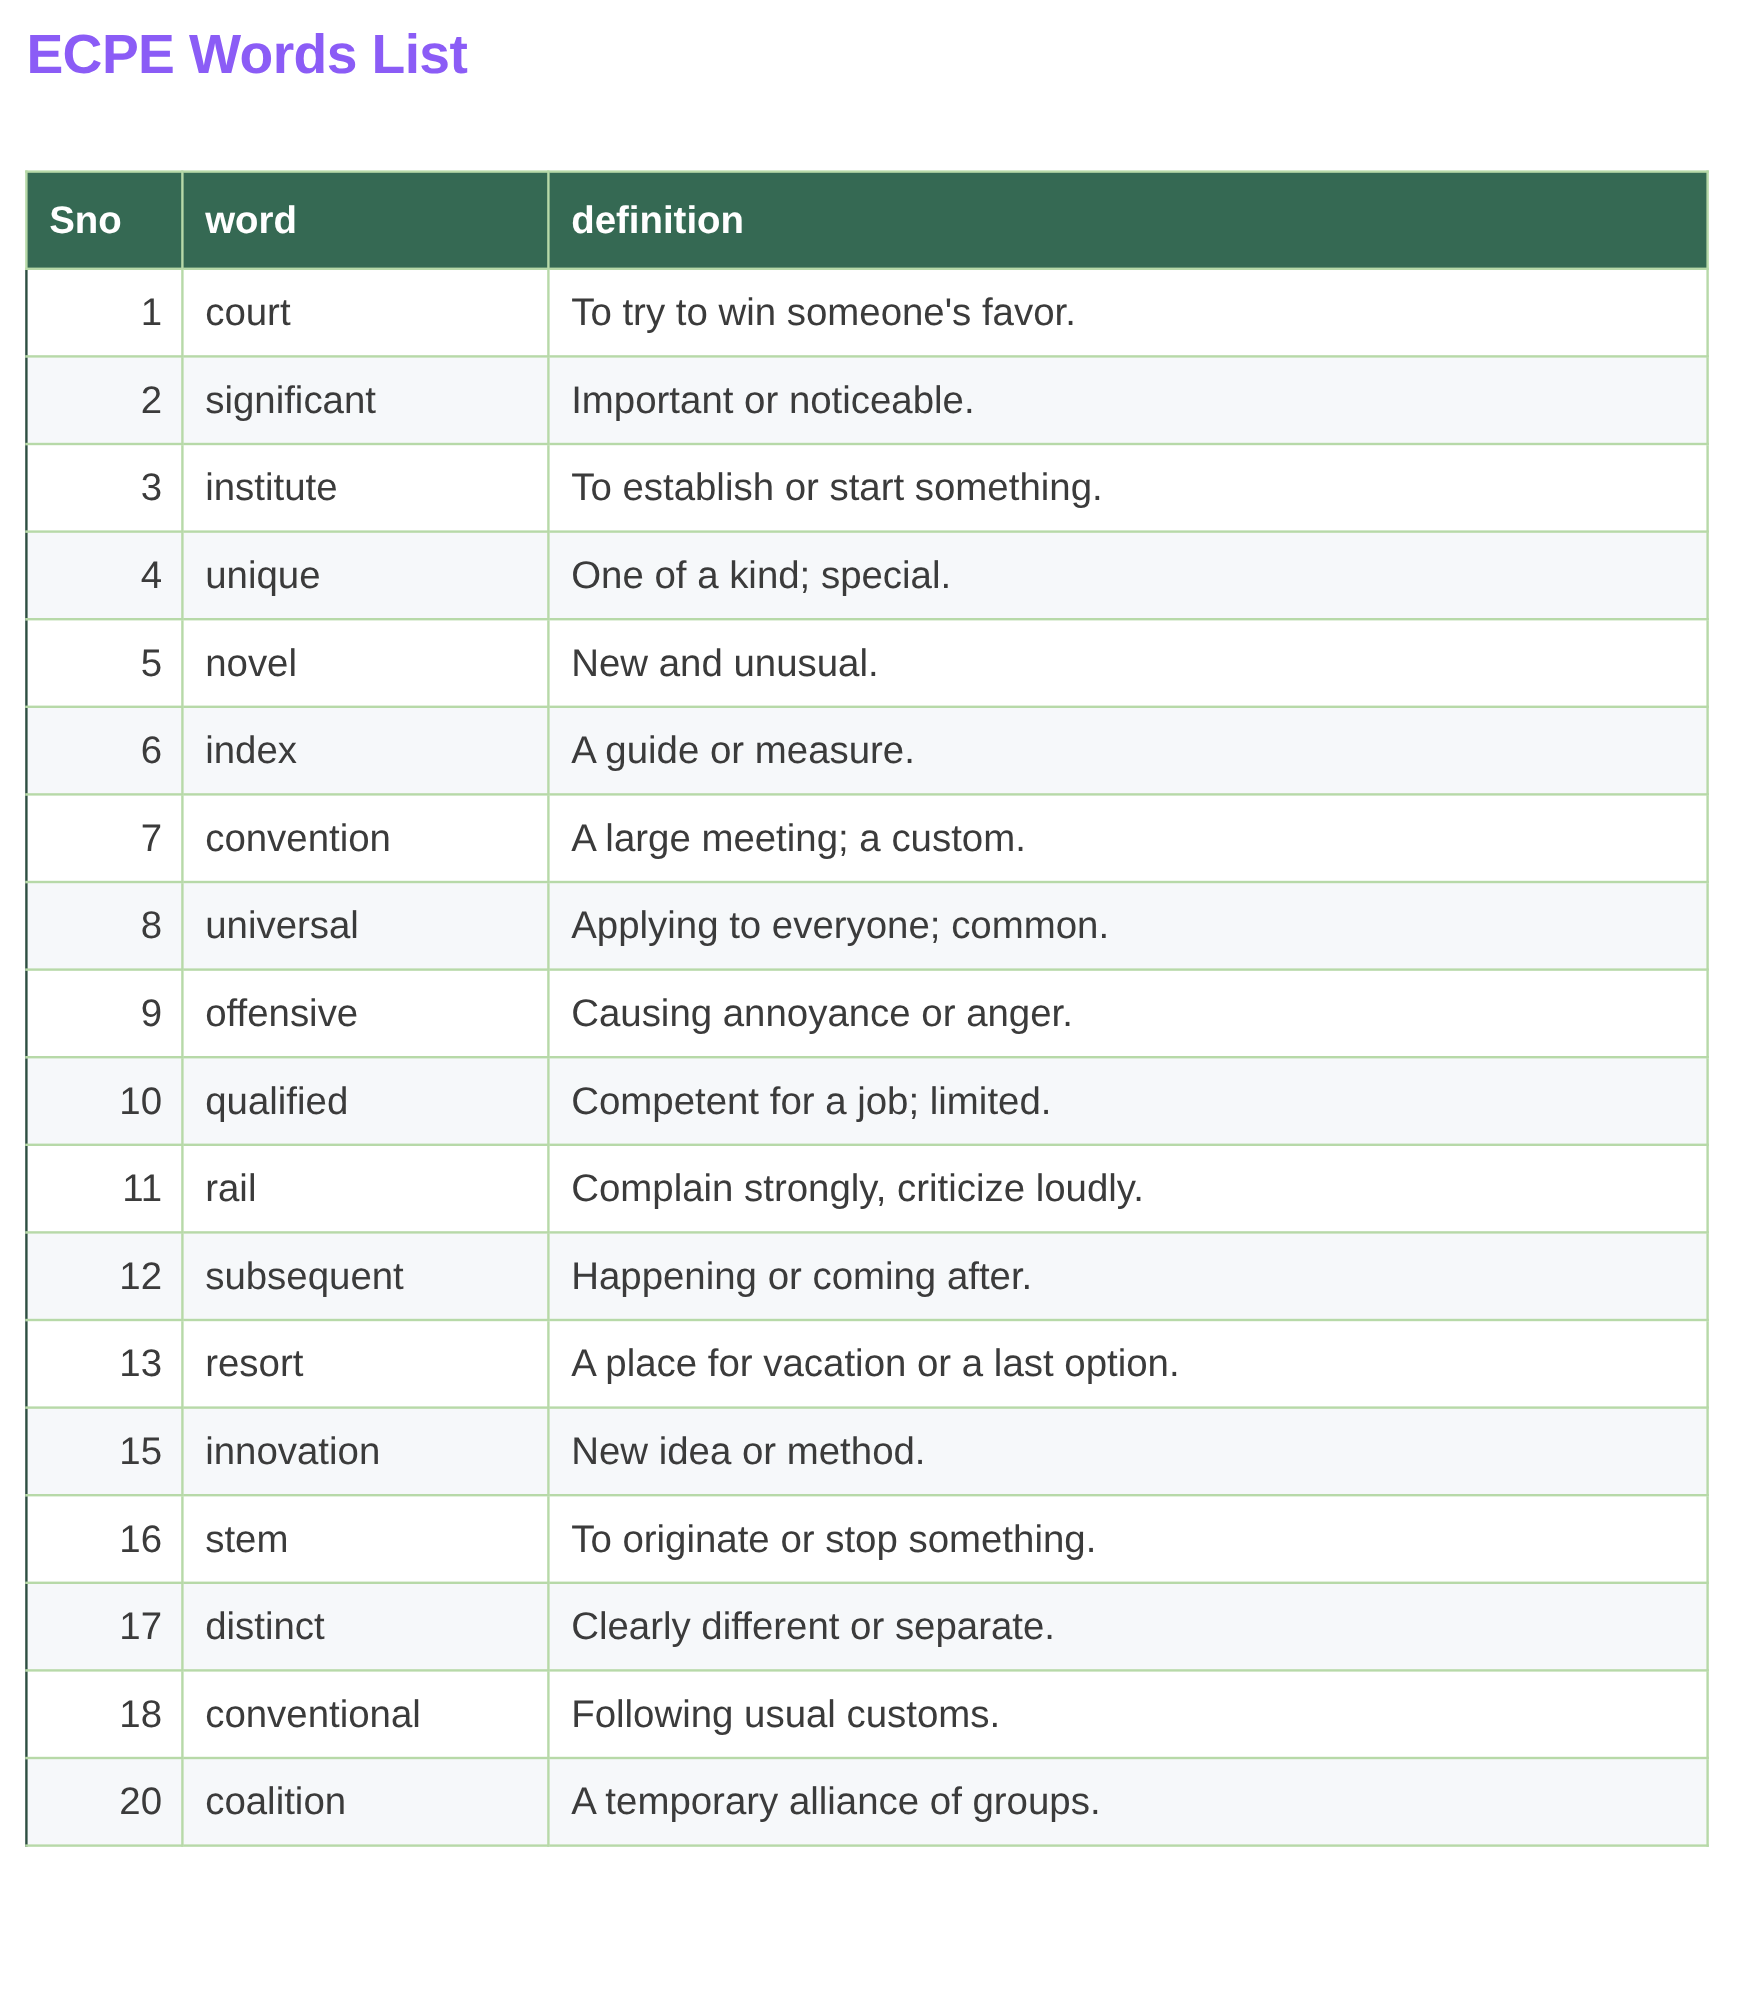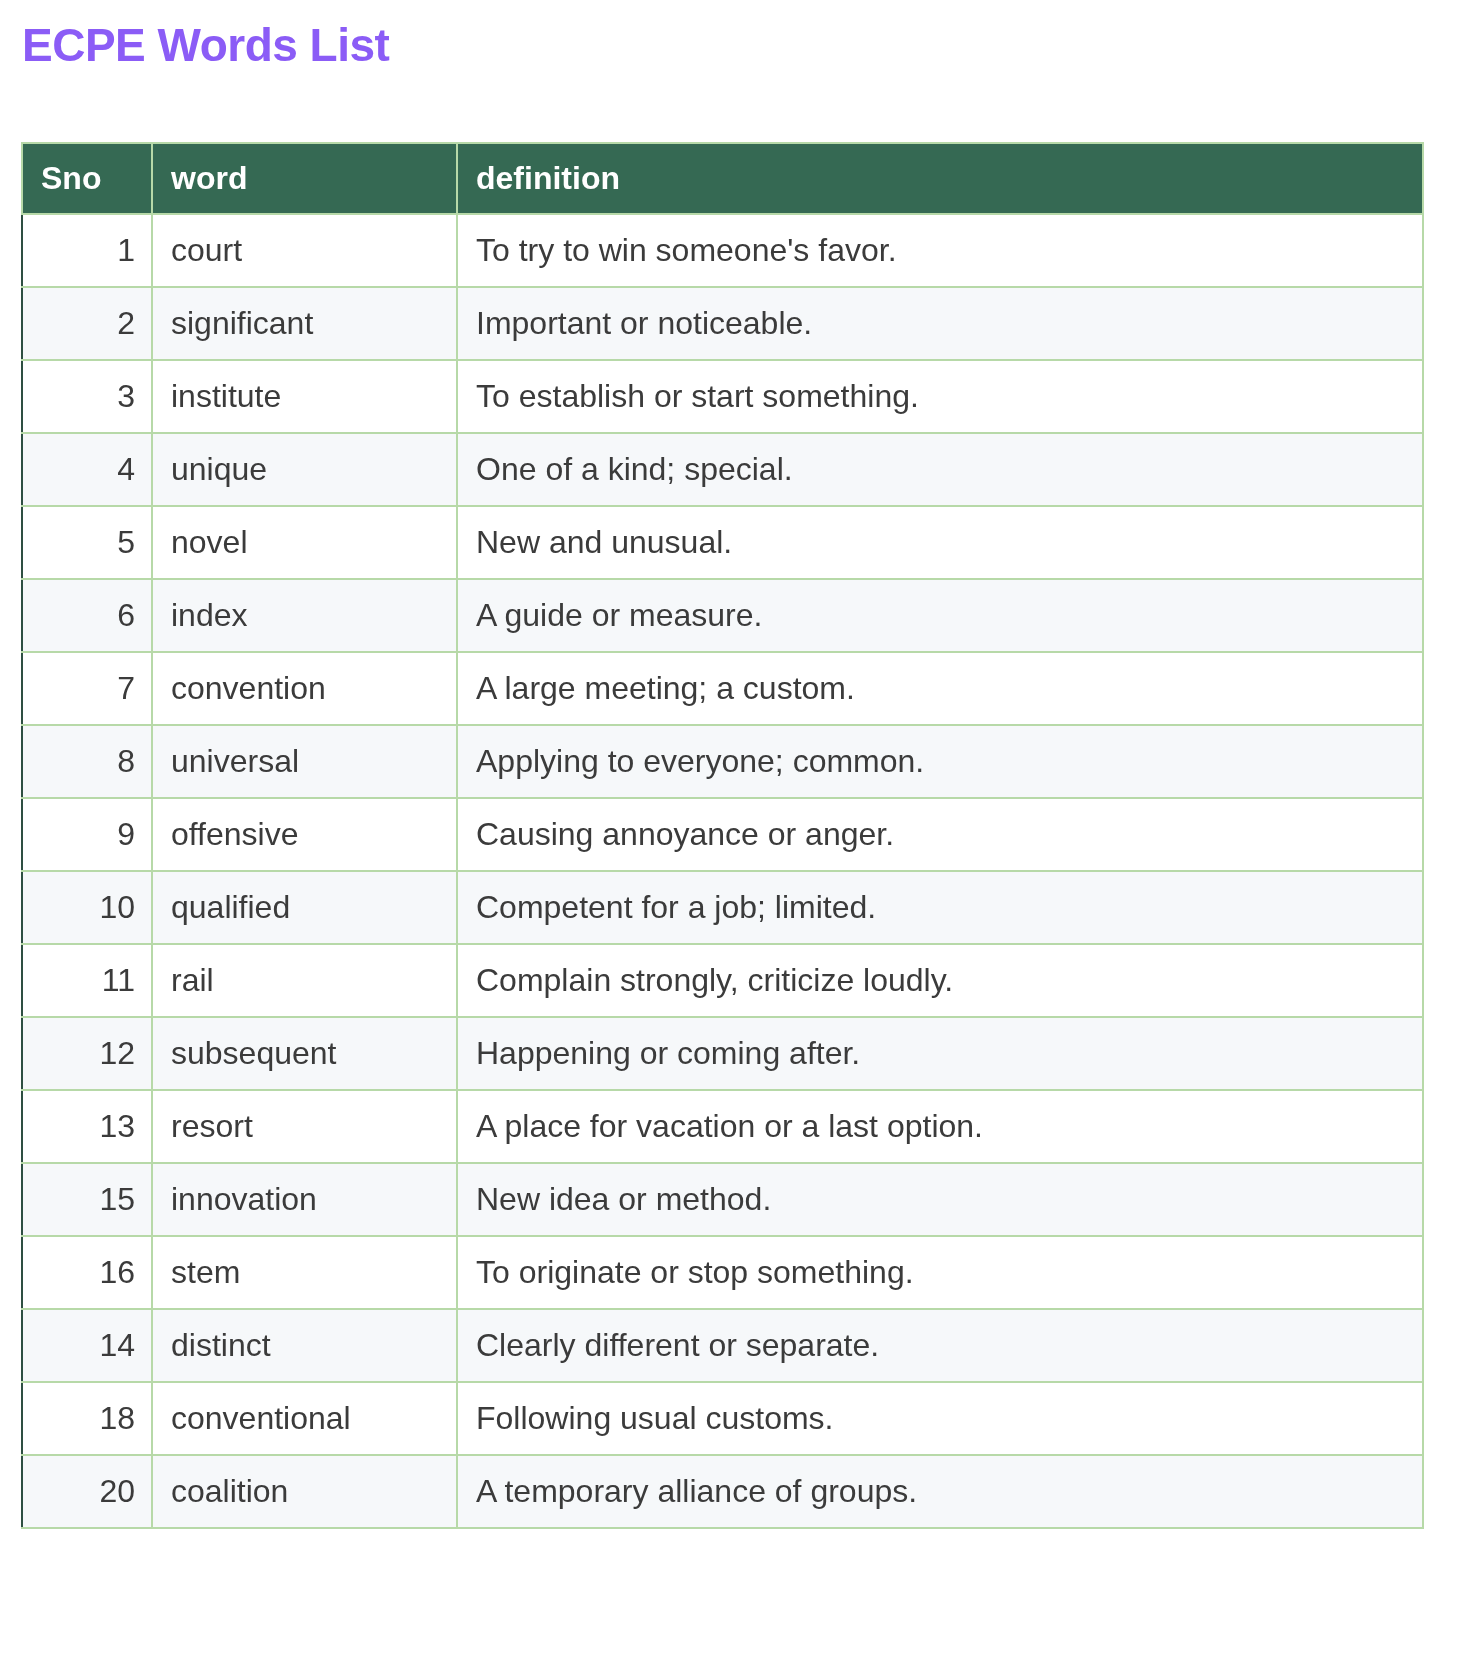--- a/index.html
+++ b/index.html
@@ -3,21 +3,21 @@
 <meta charset="utf-8">
 <style>
   html, body { margin: 0; padding: 0; background: #ffffff; }
   body { width: 1464px; height: 1660px; overflow: hidden; position: relative;
          font-family: "Liberation Sans", "DejaVu Sans", sans-serif; }
   .title { position: absolute; left: 22px; top: 18px; margin: 0;
            font-size: 46px; font-weight: bold; color: #8b5cf6; letter-spacing: -0.5px; }
   table { position: absolute; left: 21px; top: 142px; width: 1403px;
           border-collapse: collapse; table-layout: fixed; }
   th { background: #356953; color: #ffffff; font-weight: bold; font-size: 32px;
-       text-align: left; height: 71px; padding: 0 0 0 18px;
+       text-align: left; height: 81px; padding: 0 0 0 18px;
        border: 2px solid #b7d9a8; box-sizing: border-box; }
   td { font-size: 32px; color: #3b3b3b; height: 73px; box-sizing: border-box;
        border: 2px solid #b7d9a8; padding: 0 0 0 18px; vertical-align: middle; }
   td.sno { text-align: right; padding: 0 16px 0 0; border-left: 2px solid #2e4f42; }
   tr.row:nth-child(even) td { background: #f6f8fa; }
   tr.row:nth-child(odd) td { background: #ffffff; }
   col.c1 { width: 130px; }
   col.c2 { width: 305px; }
 </style>
 </head>
@@ -108,21 +108,21 @@
         <td class="sno">15</td>
         <td>innovation</td>
         <td>New idea or method.</td>
       </tr>
       <tr class="row">
         <td class="sno">16</td>
         <td>stem</td>
         <td>To originate or stop something.</td>
       </tr>
       <tr class="row">
-        <td class="sno">14</td>
+        <td class="sno">17</td>
         <td>distinct</td>
         <td>Clearly different or separate.</td>
       </tr>
       <tr class="row">
         <td class="sno">18</td>
         <td>conventional</td>
         <td>Following usual customs.</td>
       </tr>
       <tr class="row">
         <td class="sno">20</td>

